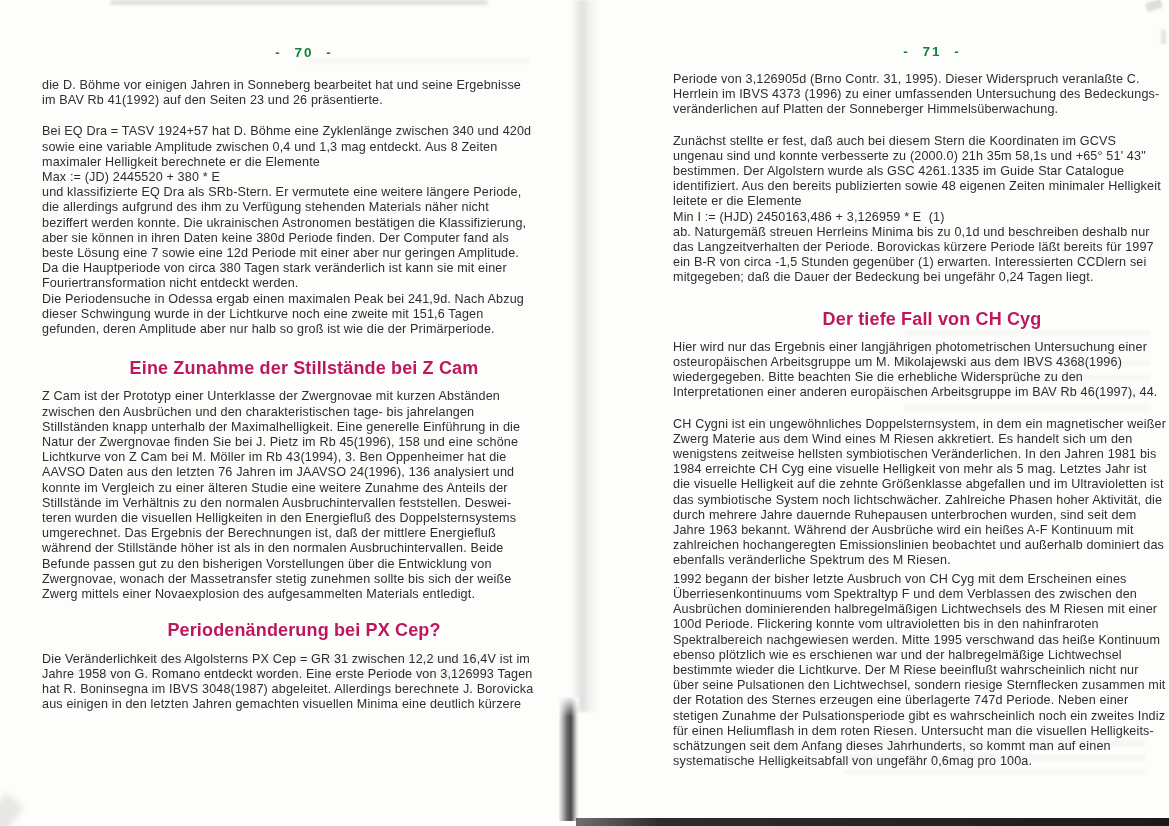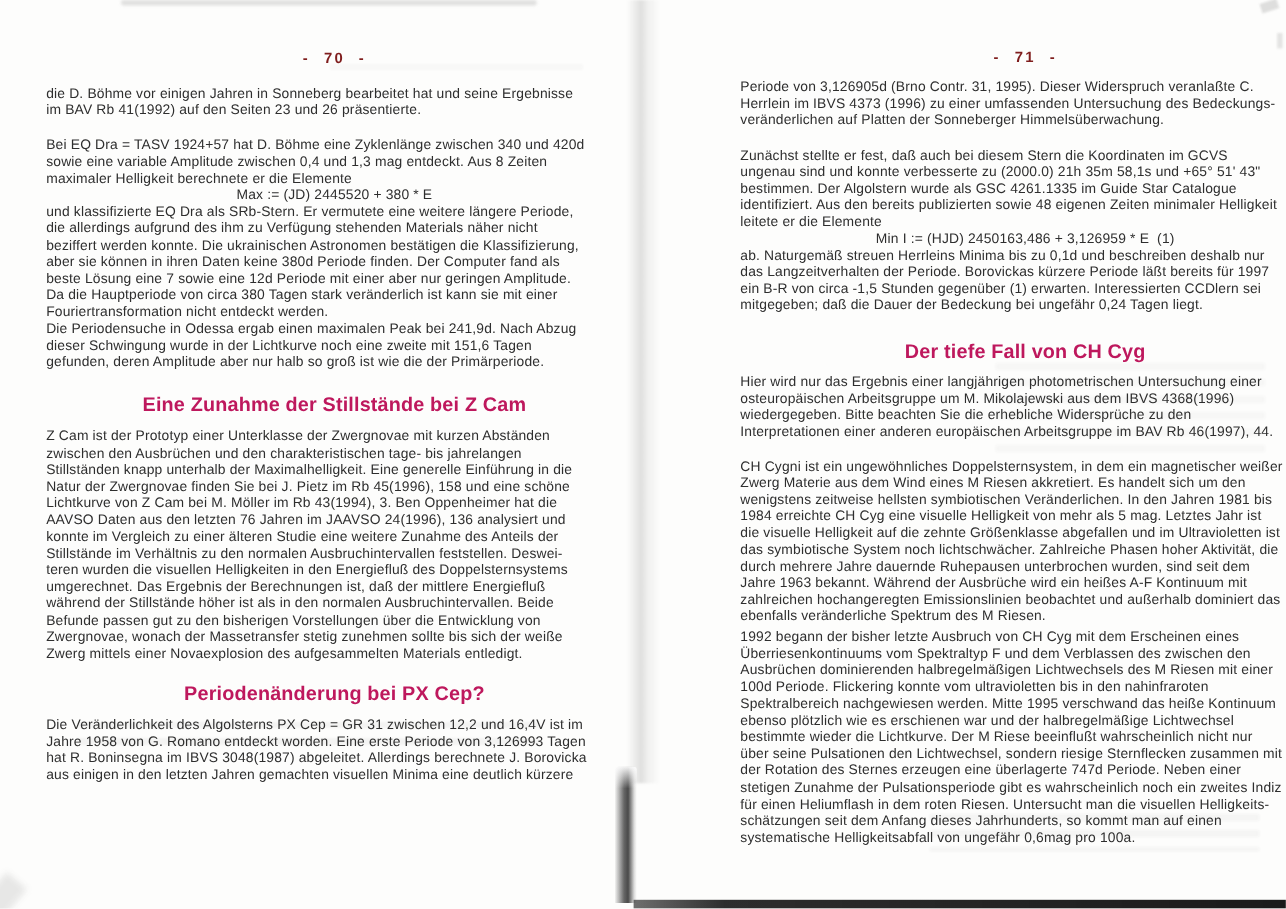--- a/index.html
+++ b/index.html
@@ -11,28 +11,28 @@
     font-family:"Liberation Sans","DejaVu Sans",sans-serif;
   }
   .scan { position:absolute; inset:0; }
 
   .page { position:absolute; top:0; color:#2e2e2e; }
   .page.left  { left:42px;  width:524px; padding-top:45px; }
   .page.right { left:673px; width:518px; padding-top:44px; }
 
   .pagenum {
     text-align:center; font-weight:bold; font-size:13.5px; line-height:16px;
-    letter-spacing:2px; word-spacing:7px; color:#7f1d1d;
+    letter-spacing:2px; word-spacing:7px; color:#15803d;
   }
   .block {
     white-space:pre;
     font-size:12.6px; line-height:15.2px; letter-spacing:0.15px; color:#2e2e2e;
   }
   .para    { text-align:left; }
-  .formula { text-align:center; }
+  .formula { }
   .heading { text-align:center; font-weight:bold; font-size:18px; color:#be185d; }
 
   
   .artifact { position:absolute; pointer-events:none; }
   .gutter-shadow {
     left:570px; top:0; width:30px; height:712px;
     background:linear-gradient(to right, rgba(110,110,110,0) 0%, rgba(110,110,110,0.20) 42%, rgba(110,110,110,0.09) 64%, rgba(110,110,110,0) 100%);
     filter:blur(1px);
   }
   .gutter-bar {

